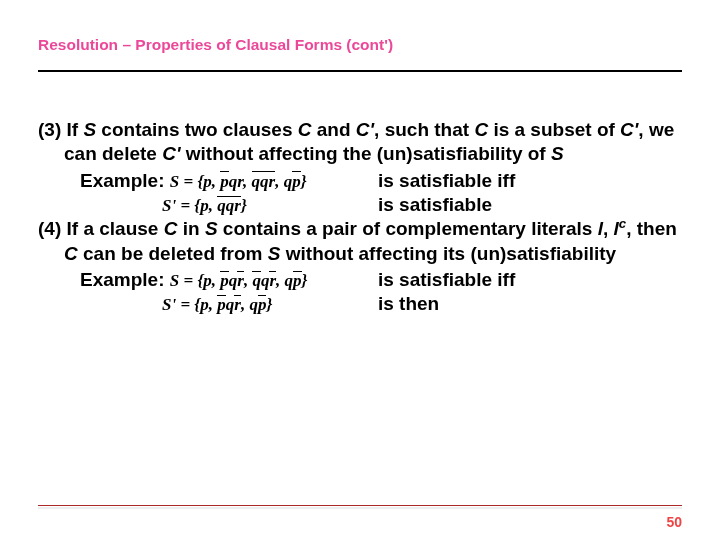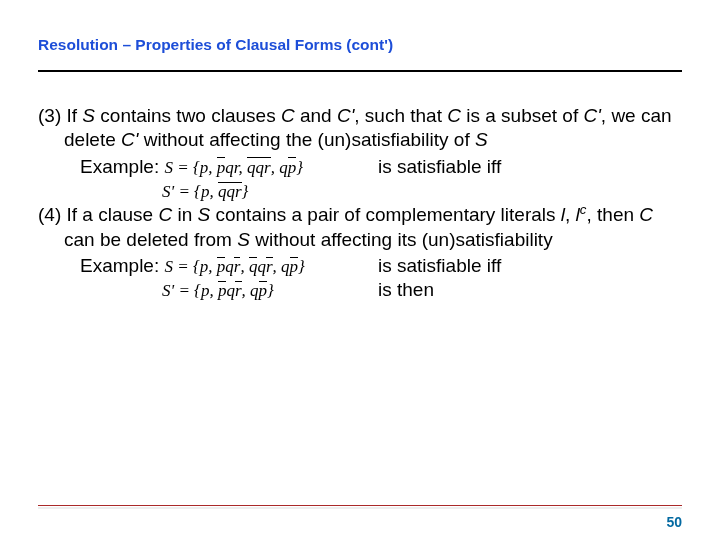--- a/index.html
+++ b/index.html
@@ -24,21 +24,21 @@
     left: 38px;
     right: 38px;
     height: 50px;
     display: flex;
     justify-content: space-between;
     align-items: center;
   }
   .title {
     font-size: 15.5px;
     font-weight: bold;
-    color: #1d4ed8;
+    color: #ec4899;
   }
   .logo {
     display: flex;
     align-items: center;
     gap: 6px;
   }
   .logo-box {
     width: 34px;
     height: 34px;
     background: #8a1f2b;
@@ -58,23 +58,24 @@
     left: 38px;
     right: 38px;
     top: 70px;
     height: 0;
     border-top: 2px solid #000;
   }
   .content {
     position: absolute;
     left: 38px;
     right: 38px;
-    top: 104px;
+    top: 118px;
     font-size: 19px;
     line-height: 1.28;
+    font-weight: bold;
   }
   .content .indent {
     padding-left: 26px;
     text-indent: -26px;
     margin-bottom: 2px;
   }
   .i { font-style: italic; }
   .formula {
     font-family: "Times New Roman", Times, serif;
     font-size: 17px;
@@ -117,21 +118,21 @@
     bottom: 31px;
     height: 0;
     border-top: 2px solid #eee;
   }
   .page-num {
     position: absolute;
     right: 38px;
     bottom: 10px;
     font-size: 14px;
     font-weight: bold;
-    color: #0369a1;
+    color: #ef4444;
   }
   sup { font-size: 0.7em; line-height: 0; }
 </style>
 </head>
 <body>
 
 <div class="slide">
 
   <div class="header">
     <div class="title">Resolution – Properties of Clausal Forms (cont')</div>
@@ -149,20 +150,21 @@
       <div class="left" style="width:298px;">
         <span>Example: </span><span class="formula"><span class="i">S = {p, </span><span class="i ov">p</span><span class="i">qr, </span><span class="i ov">q</span><span class="i ov">q</span><span class="i ov">r</span><span class="i">, q</span><span class="i ov">p</span><span class="i">}</span></span>
       </div>
       <div class="right"> is satisfiable iff</div>
     </div>
 
     <div class="row ex-row">
       <div class="left" style="width:298px; padding-left:82px; box-sizing:border-box;">
         <span class="formula"><span class="i">S' = {p, </span><span class="i ov">q</span><span class="i ov">q</span><span class="i ov">r</span><span class="i">}</span></span>
       </div>
+      <div class="right"> is satisfiable</div>
     </div>
 
     <div class="indent" style="margin-top:0;">
       <span>(4)</span><span> If a clause </span><span class="i">C</span><span> in </span><span class="i">S</span><span> contains a pair of complementary literals </span><span class="i">l</span><span>, </span><span class="i">l</span><sup class="i">c</sup><span>, then </span><span class="i">C</span><span> can be deleted from </span><span class="i">S</span><span> without affecting its (un)satisfiability</span>
     </div>
 
     <div class="row ex-row">
       <div class="left" style="width:298px;">
         <span>Example: </span><span class="formula"><span class="i">S = {p, </span><span class="i ov">p</span><span class="i">q</span><span class="i ov">r</span><span class="i">, </span><span class="i ov">q</span><span class="i">q</span><span class="i ov">r</span><span class="i">, q</span><span class="i ov">p</span><span class="i">}</span></span>
       </div>

